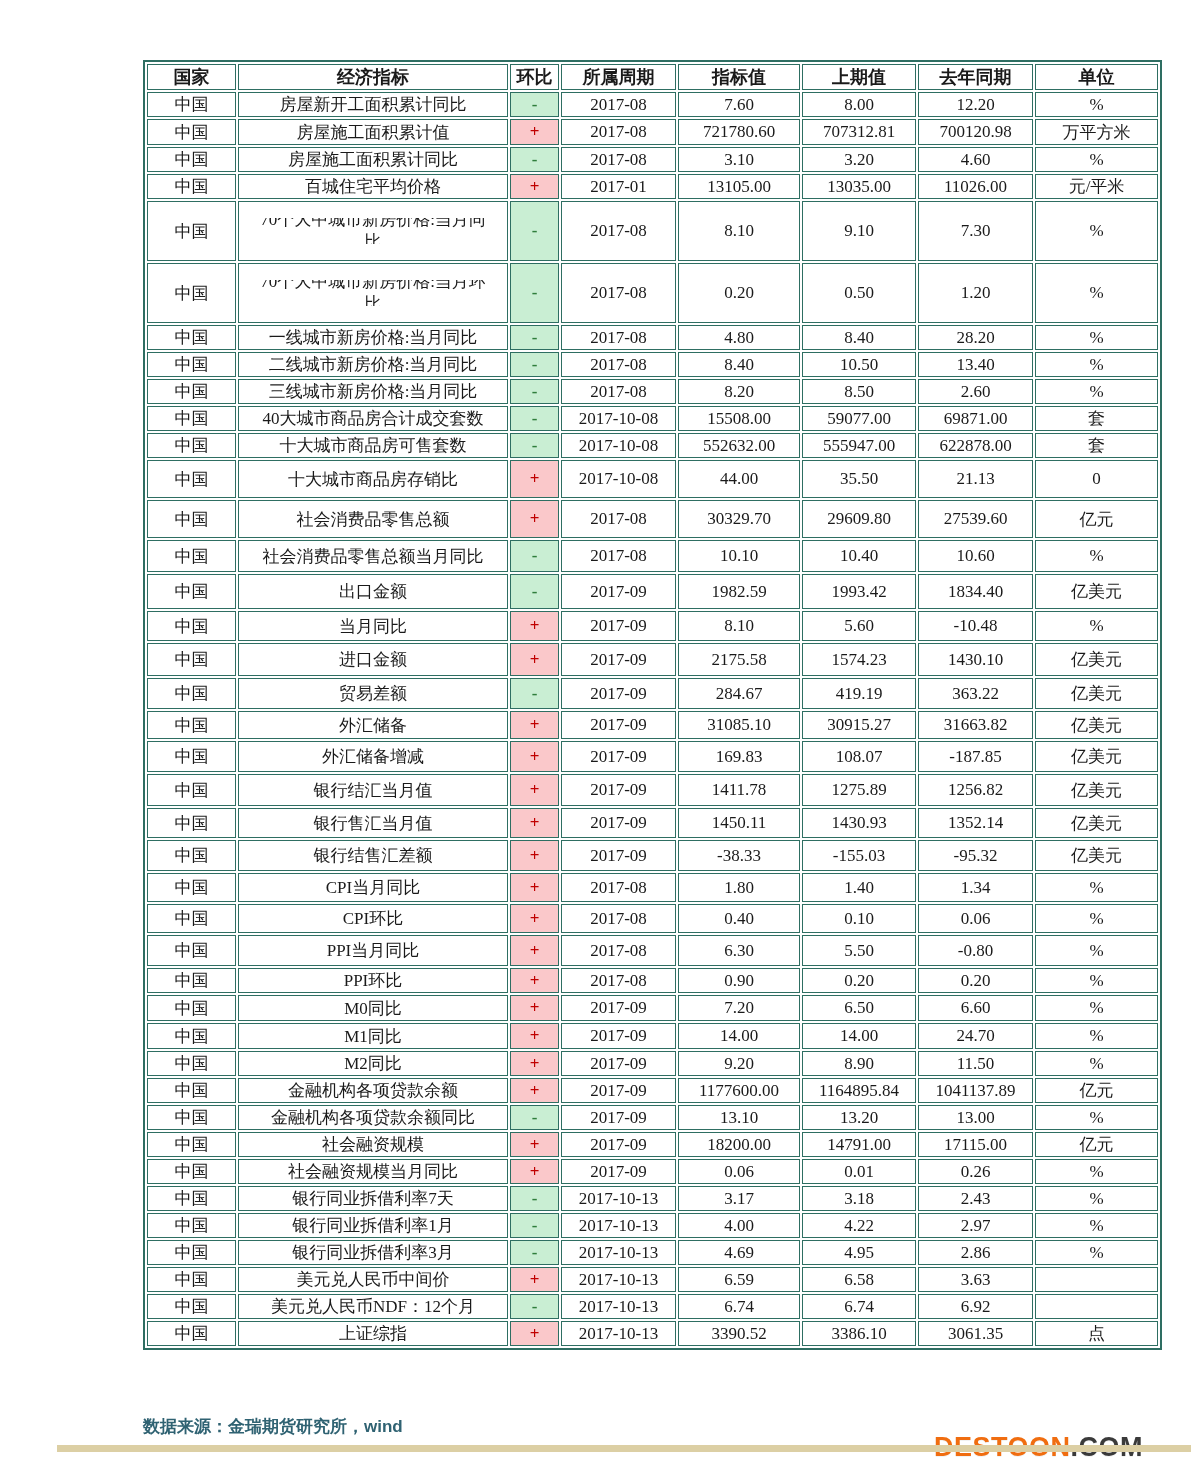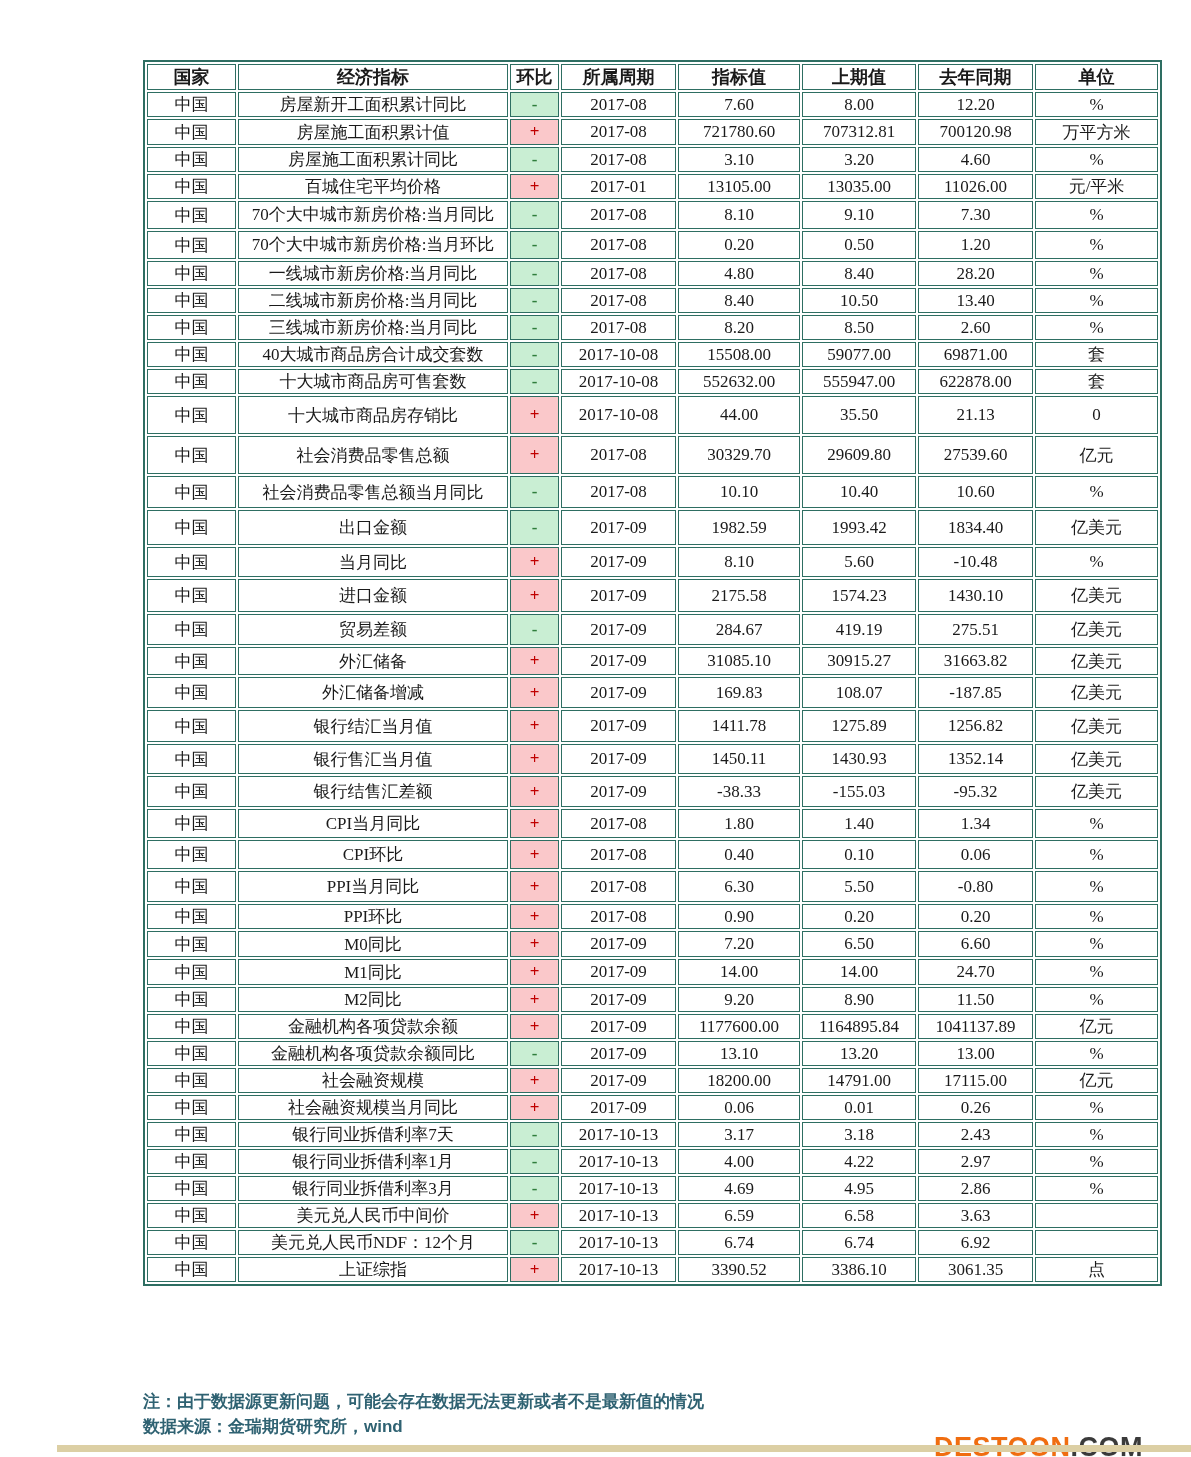--- a/index.html
+++ b/index.html
@@ -14,21 +14,21 @@
               color:var(--title);letter-spacing:1px;}
   table.data{position:absolute;left:143px;top:60px;width:997px;table-layout:fixed;
              border-collapse:separate;border-spacing:2px;border:2px solid var(--border);
              background:#ffffff;}
   th,td{border:1.5px solid var(--border);text-align:center;vertical-align:middle;
         font-size:17px;padding:0 2px;overflow:hidden;white-space:nowrap;color:#1a1a1a;}
   th{font-weight:bold;font-size:18px;height:24px;text-align:center;}
   td.sign{font-weight:bold;font-size:17px;}
   td.sign.plus{background:var(--plus-bg);color:var(--plus-fg);}
   td.sign.minus{background:var(--minus-bg);color:var(--minus-fg);}
-  td.indicator-clip{padding:0;}
+  td.indicator-clip{padding:16px;}
   .clipwrap{height:26px;overflow:hidden;display:flex;align-items:center;justify-content:center;}
   .wraptext{display:inline-block;max-width:255px;white-space:normal;line-height:22px;}
   .note{position:absolute;left:143px;font-family:"Liberation Sans","DejaVu Sans",sans-serif;
         font-weight:bold;font-size:17px;color:var(--note);white-space:nowrap;}
   .note1{top:1390px;} .note2{top:1415px;}
   .logo{position:absolute;top:1432px;right:48px;
         font-family:"Liberation Sans","DejaVu Sans",sans-serif;font-weight:bold;
         font-size:27px;letter-spacing:.5px;white-space:nowrap;
         text-shadow:0 1px 0 #f2f2f2;}
   .logo-main{color:var(--logo-orange);} .logo-suffix{color:var(--logo-dark);}
@@ -242,21 +242,21 @@
           <td>1430.10</td>
           <td>亿美元</td>
         </tr>
         <tr style="height: 31px;">
           <td>中国</td>
           <td>贸易差额</td>
           <td class="sign minus">-</td>
           <td>2017-09</td>
           <td>284.67</td>
           <td>419.19</td>
-          <td>275.51</td>
+          <td>363.22</td>
           <td>亿美元</td>
         </tr>
         <tr style="height: 28px;">
           <td>中国</td>
           <td>外汇储备</td>
           <td class="sign plus">+</td>
           <td>2017-09</td>
           <td>31085.10</td>
           <td>30915.27</td>
           <td>31663.82</td>
@@ -468,20 +468,19 @@
           <td class="sign plus">+</td>
           <td>2017-10-13</td>
           <td>3390.52</td>
           <td>3386.10</td>
           <td>3061.35</td>
           <td>点</td>
         </tr>
       </tbody>
   </table>
 
-  <div class="note note1">注：由于数据源更新问题，可能会存在数据无法更新或者不是最新值的情况</div>
   <div class="note note2">数据来源：金瑞期货研究所，wind</div>
 
   <div class="logo"><span class="logo-main">DESTOON</span><span class="logo-suffix">.COM</span></div>
 
   <div class="bottom-bar"></div>
 
 </div>
 
 </body></html>

